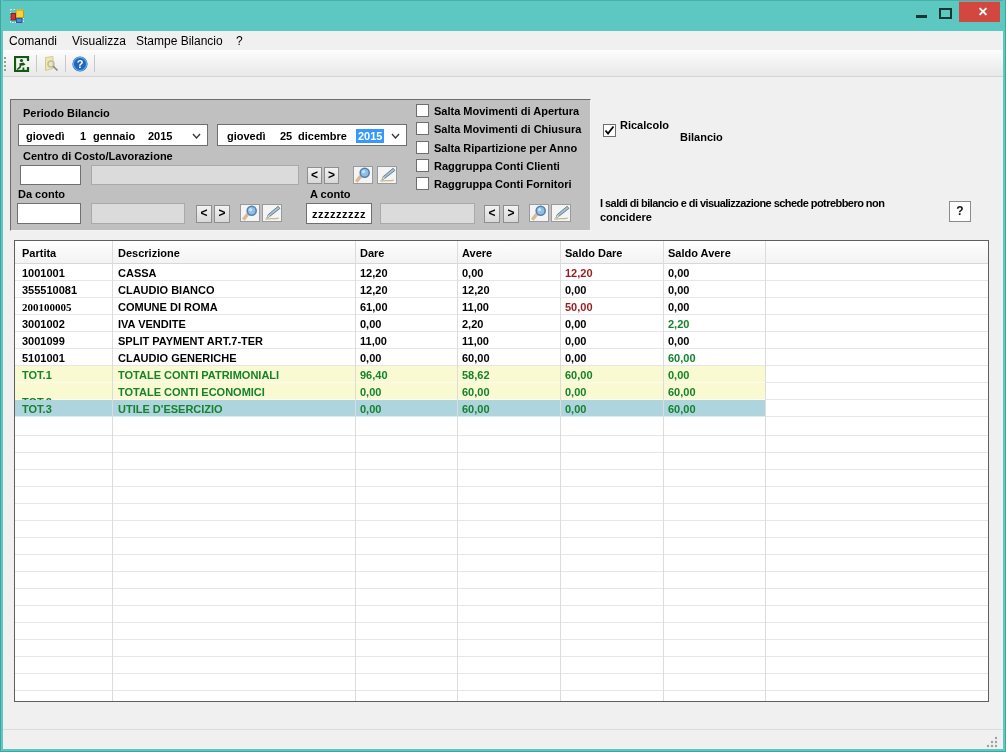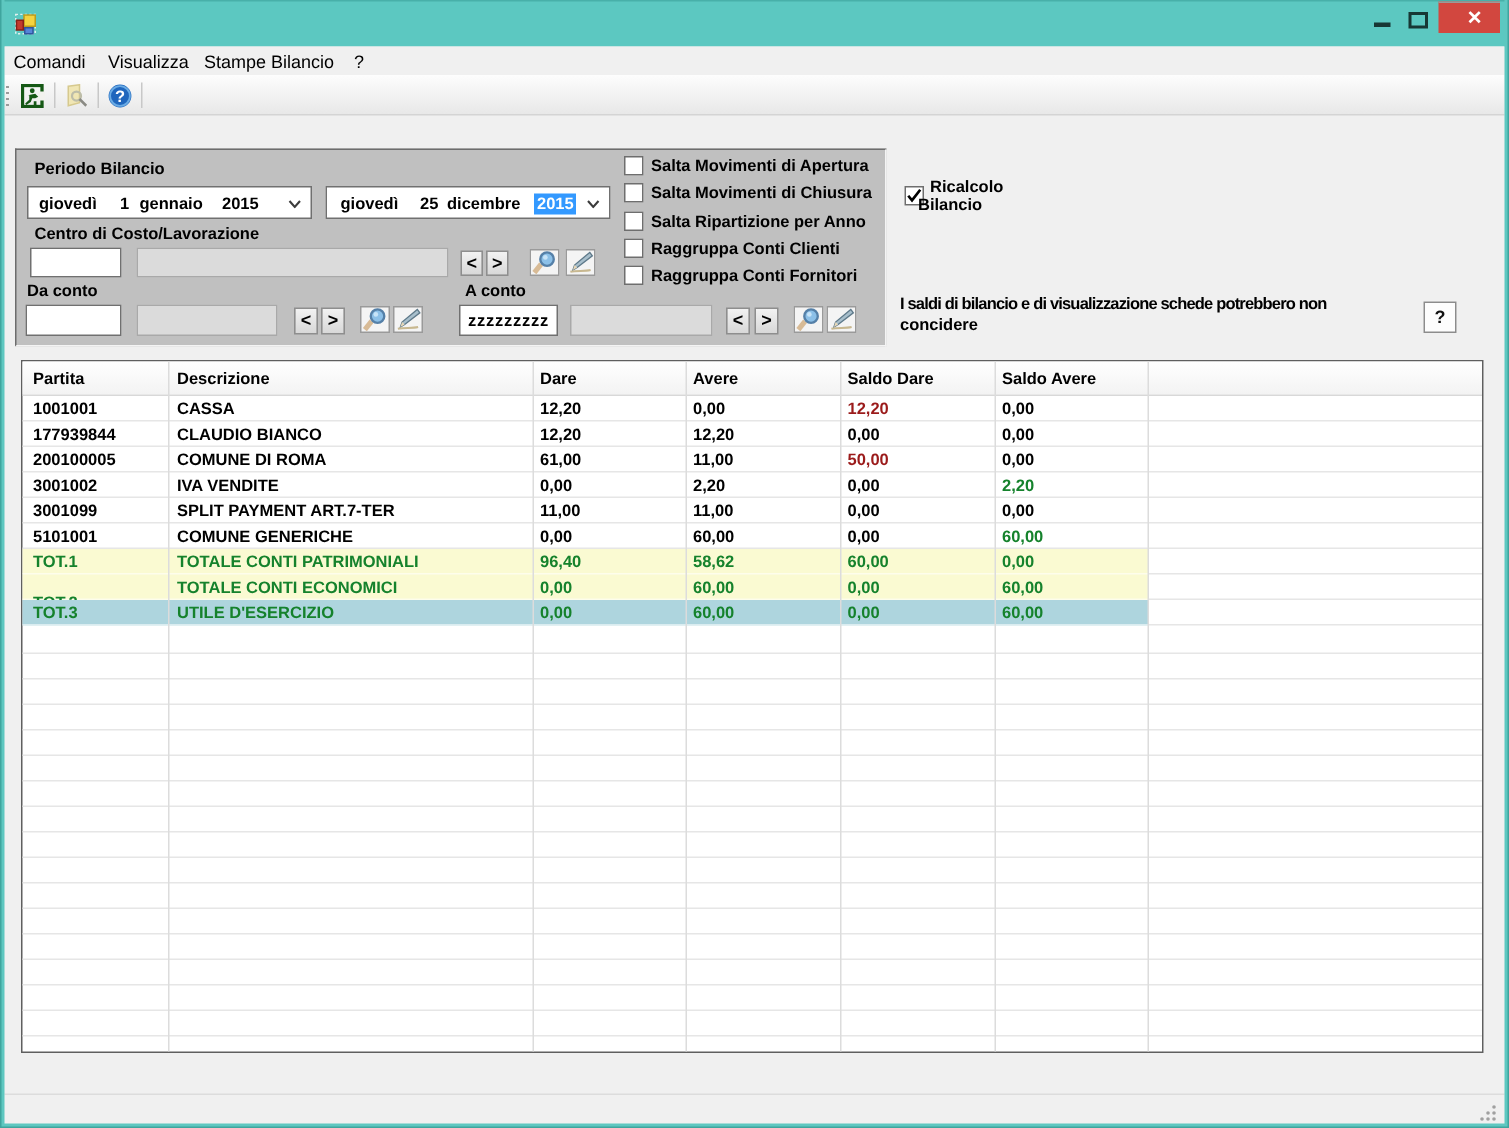--- a/index.html
+++ b/index.html
@@ -153,47 +153,47 @@
 <div class="abs cb" style="left:416px;top:159px;"></div>
 <div class="lbl abs" style="left:434px;top:160px;">Raggruppa Conti Clienti</div>
 <div class="abs cb" style="left:416px;top:177px;"></div>
 <div class="lbl abs" style="left:434px;top:178px;">Raggruppa Conti Fornitori</div>
 
 <div class="abs cb" style="left:603px;top:124px;"></div>
 <svg class="abs" style="left:604px;top:125px;" width="11" height="11" viewBox="0 0 11 11">
     <path d="M1.5 5.5 L4 8.5 L9.5 1.5" fill="none" stroke="#000" stroke-width="1.8"></path>
   </svg>
 <div class="lbl abs" style="left:620px;top:119px;">Ricalcolo</div>
-<div class="lbl abs" style="left:584px;top:131px;padding-left:28px;">Bilancio</div>
+<div class="lbl abs" style="left:652px;top:131px;padding-left:28px;">Bilancio</div>
 <div class="lbl abs" style="left:600px;top:197px;letter-spacing:-0.55px;">I saldi di bilancio e di visualizzazione schede potrebbero non</div>
 <div class="lbl abs" style="left:600px;top:211px;">concidere</div>
 <div class="abs" style="left:949px;top:201px;width:22px;height:21px;background:#fdfdfd;border:1px solid #8c8c8c;text-align:center;font-weight:bold;font-size:12px;line-height:19px;color:#111;">?</div>
 <div class="abs" style="left:14px;top:240px;width:975px;height:462px;background:#fff;border:1px solid #5f5f5f;"></div>
 <div class="abs" style="left:15px;top:241px;width:973px;height:23px;background:linear-gradient(#ffffff,#f3f3f3);border-bottom:1px solid #d8d8d8;"></div>
 <div class="cell" style="left:22px;top:247px;">Partita</div>
 <div class="cell" style="left:118px;top:247px;">Descrizione</div>
 <div class="cell" style="left:360px;top:247px;">Dare</div>
 <div class="cell" style="left:462px;top:247px;">Avere</div>
 <div class="cell" style="left:565px;top:247px;">Saldo Dare</div>
 <div class="cell" style="left:668px;top:247px;">Saldo Avere</div>
 <div class="cell" style="left:22px;top:267px;color:#000;">1001001</div>
 <div class="cell" style="left:118px;top:267px;color:#000;">CASSA</div>
 <div class="cell" style="left:360px;top:267px;color:#000;">12,20</div>
 <div class="cell" style="left:462px;top:267px;color:#000;">0,00</div>
 <div class="cell" style="left:565px;top:267px;color:#9b1b1b;">12,20</div>
 <div class="cell" style="left:668px;top:267px;color:#000;">0,00</div>
 <div class="abs hline" style="left:15px;top:280px;width:973px;"></div>
-<div class="cell" style="left:22px;top:284px;color:#000;">177939844</div>
+<div class="cell" style="left:22px;top:284px;color:#000;">355510081</div>
 <div class="cell" style="left:118px;top:284px;color:#000;">CLAUDIO BIANCO</div>
 <div class="cell" style="left:360px;top:284px;color:#000;">12,20</div>
 <div class="cell" style="left:462px;top:284px;color:#000;">12,20</div>
 <div class="cell" style="left:565px;top:284px;color:#000;">0,00</div>
 <div class="cell" style="left:668px;top:284px;color:#000;">0,00</div>
 <div class="abs hline" style="left:15px;top:297px;width:973px;"></div>
-<div class="cell" style="left:22px;top:301px;color:#000;">200100005</div>
+<div class="cell" style="left:22px;top:301px;color:#000;font-family:Liberation Serif, serif;">200100005</div>
 <div class="cell" style="left:118px;top:301px;color:#000;">COMUNE DI ROMA</div>
 <div class="cell" style="left:360px;top:301px;color:#000;text-align:center;">61,00</div>
 <div class="cell" style="left:462px;top:301px;color:#000;">11,00</div>
 <div class="cell" style="left:565px;top:301px;color:#9b1b1b;">50,00</div>
 <div class="cell" style="left:668px;top:301px;color:#000;">0,00</div>
 <div class="abs hline" style="left:15px;top:314px;width:973px;"></div>
 <div class="cell" style="left:22px;top:318px;color:#000;">3001002</div>
 <div class="cell" style="left:118px;top:318px;color:#000;">IVA VENDITE</div>
 <div class="cell" style="left:360px;top:318px;color:#000;">0,00</div>
 <div class="cell" style="left:462px;top:318px;color:#000;">2,20</div>
@@ -201,21 +201,21 @@
 <div class="cell" style="left:668px;top:318px;color:#15822c;">2,20</div>
 <div class="abs hline" style="left:15px;top:331px;width:973px;"></div>
 <div class="cell" style="left:22px;top:335px;color:#000;">3001099</div>
 <div class="cell" style="left:118px;top:335px;color:#000;">SPLIT PAYMENT ART.7-TER</div>
 <div class="cell" style="left:360px;top:335px;color:#000;">11,00</div>
 <div class="cell" style="left:462px;top:335px;color:#000;">11,00</div>
 <div class="cell" style="left:565px;top:335px;color:#000;">0,00</div>
 <div class="cell" style="left:668px;top:335px;color:#000;">0,00</div>
 <div class="abs hline" style="left:15px;top:348px;width:973px;"></div>
 <div class="cell" style="left:22px;top:352px;color:#000;">5101001</div>
-<div class="cell" style="left:118px;top:352px;color:#000;">COMUNE GENERICHE</div>
+<div class="cell" style="left:118px;top:352px;color:#000;">CLAUDIO GENERICHE</div>
 <div class="cell" style="left:360px;top:352px;color:#000;">0,00</div>
 <div class="cell" style="left:462px;top:352px;color:#000;">60,00</div>
 <div class="cell" style="left:565px;top:352px;color:#000;">0,00</div>
 <div class="cell" style="left:668px;top:352px;color:#15822c;">60,00</div>
 <div class="abs hline" style="left:15px;top:365px;width:973px;"></div>
 <div class="abs" style="left:15px;top:366px;width:751px;height:17px;background:#fafad2;border-bottom:1px solid rgba(255,255,255,0.55);"></div>
 <div class="cell" style="left:22px;top:369px;color:#15822c;">TOT.1</div>
 <div class="cell" style="left:118px;top:369px;color:#15822c;">TOTALE CONTI PATRIMONIALI</div>
 <div class="cell" style="left:360px;top:369px;color:#15822c;">96,40</div>
 <div class="cell" style="left:462px;top:369px;color:#15822c;">58,62</div>

